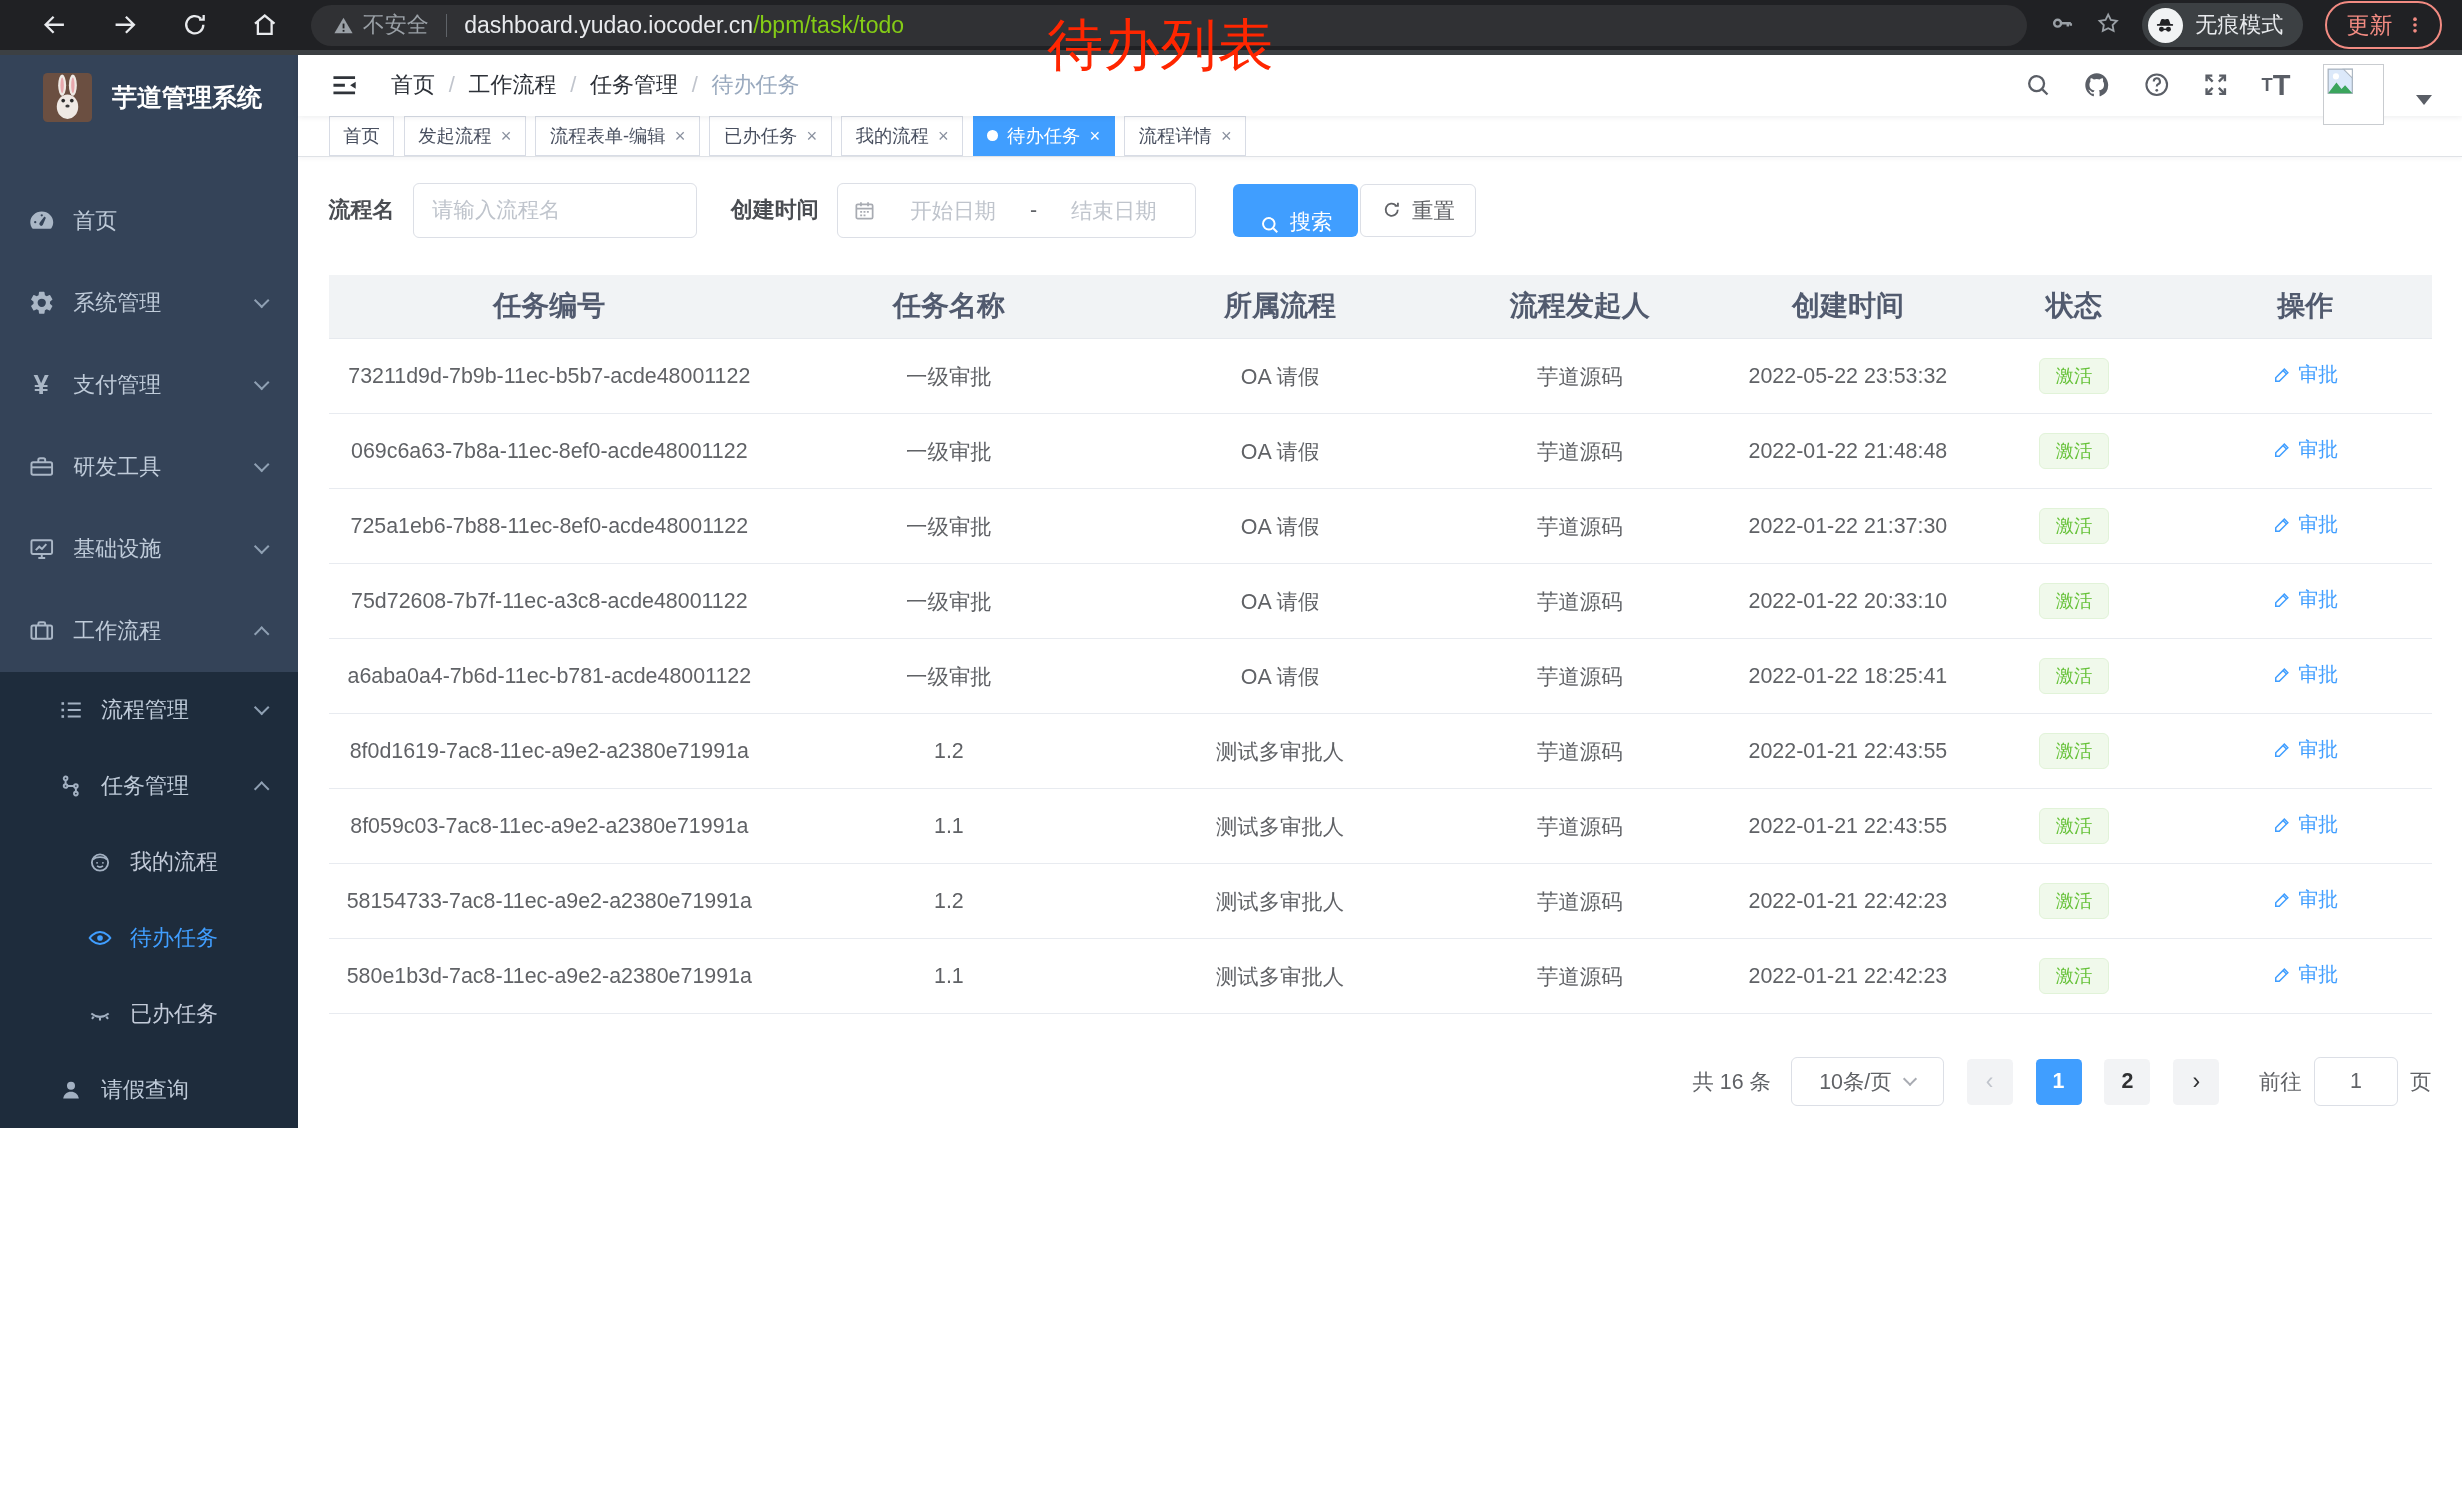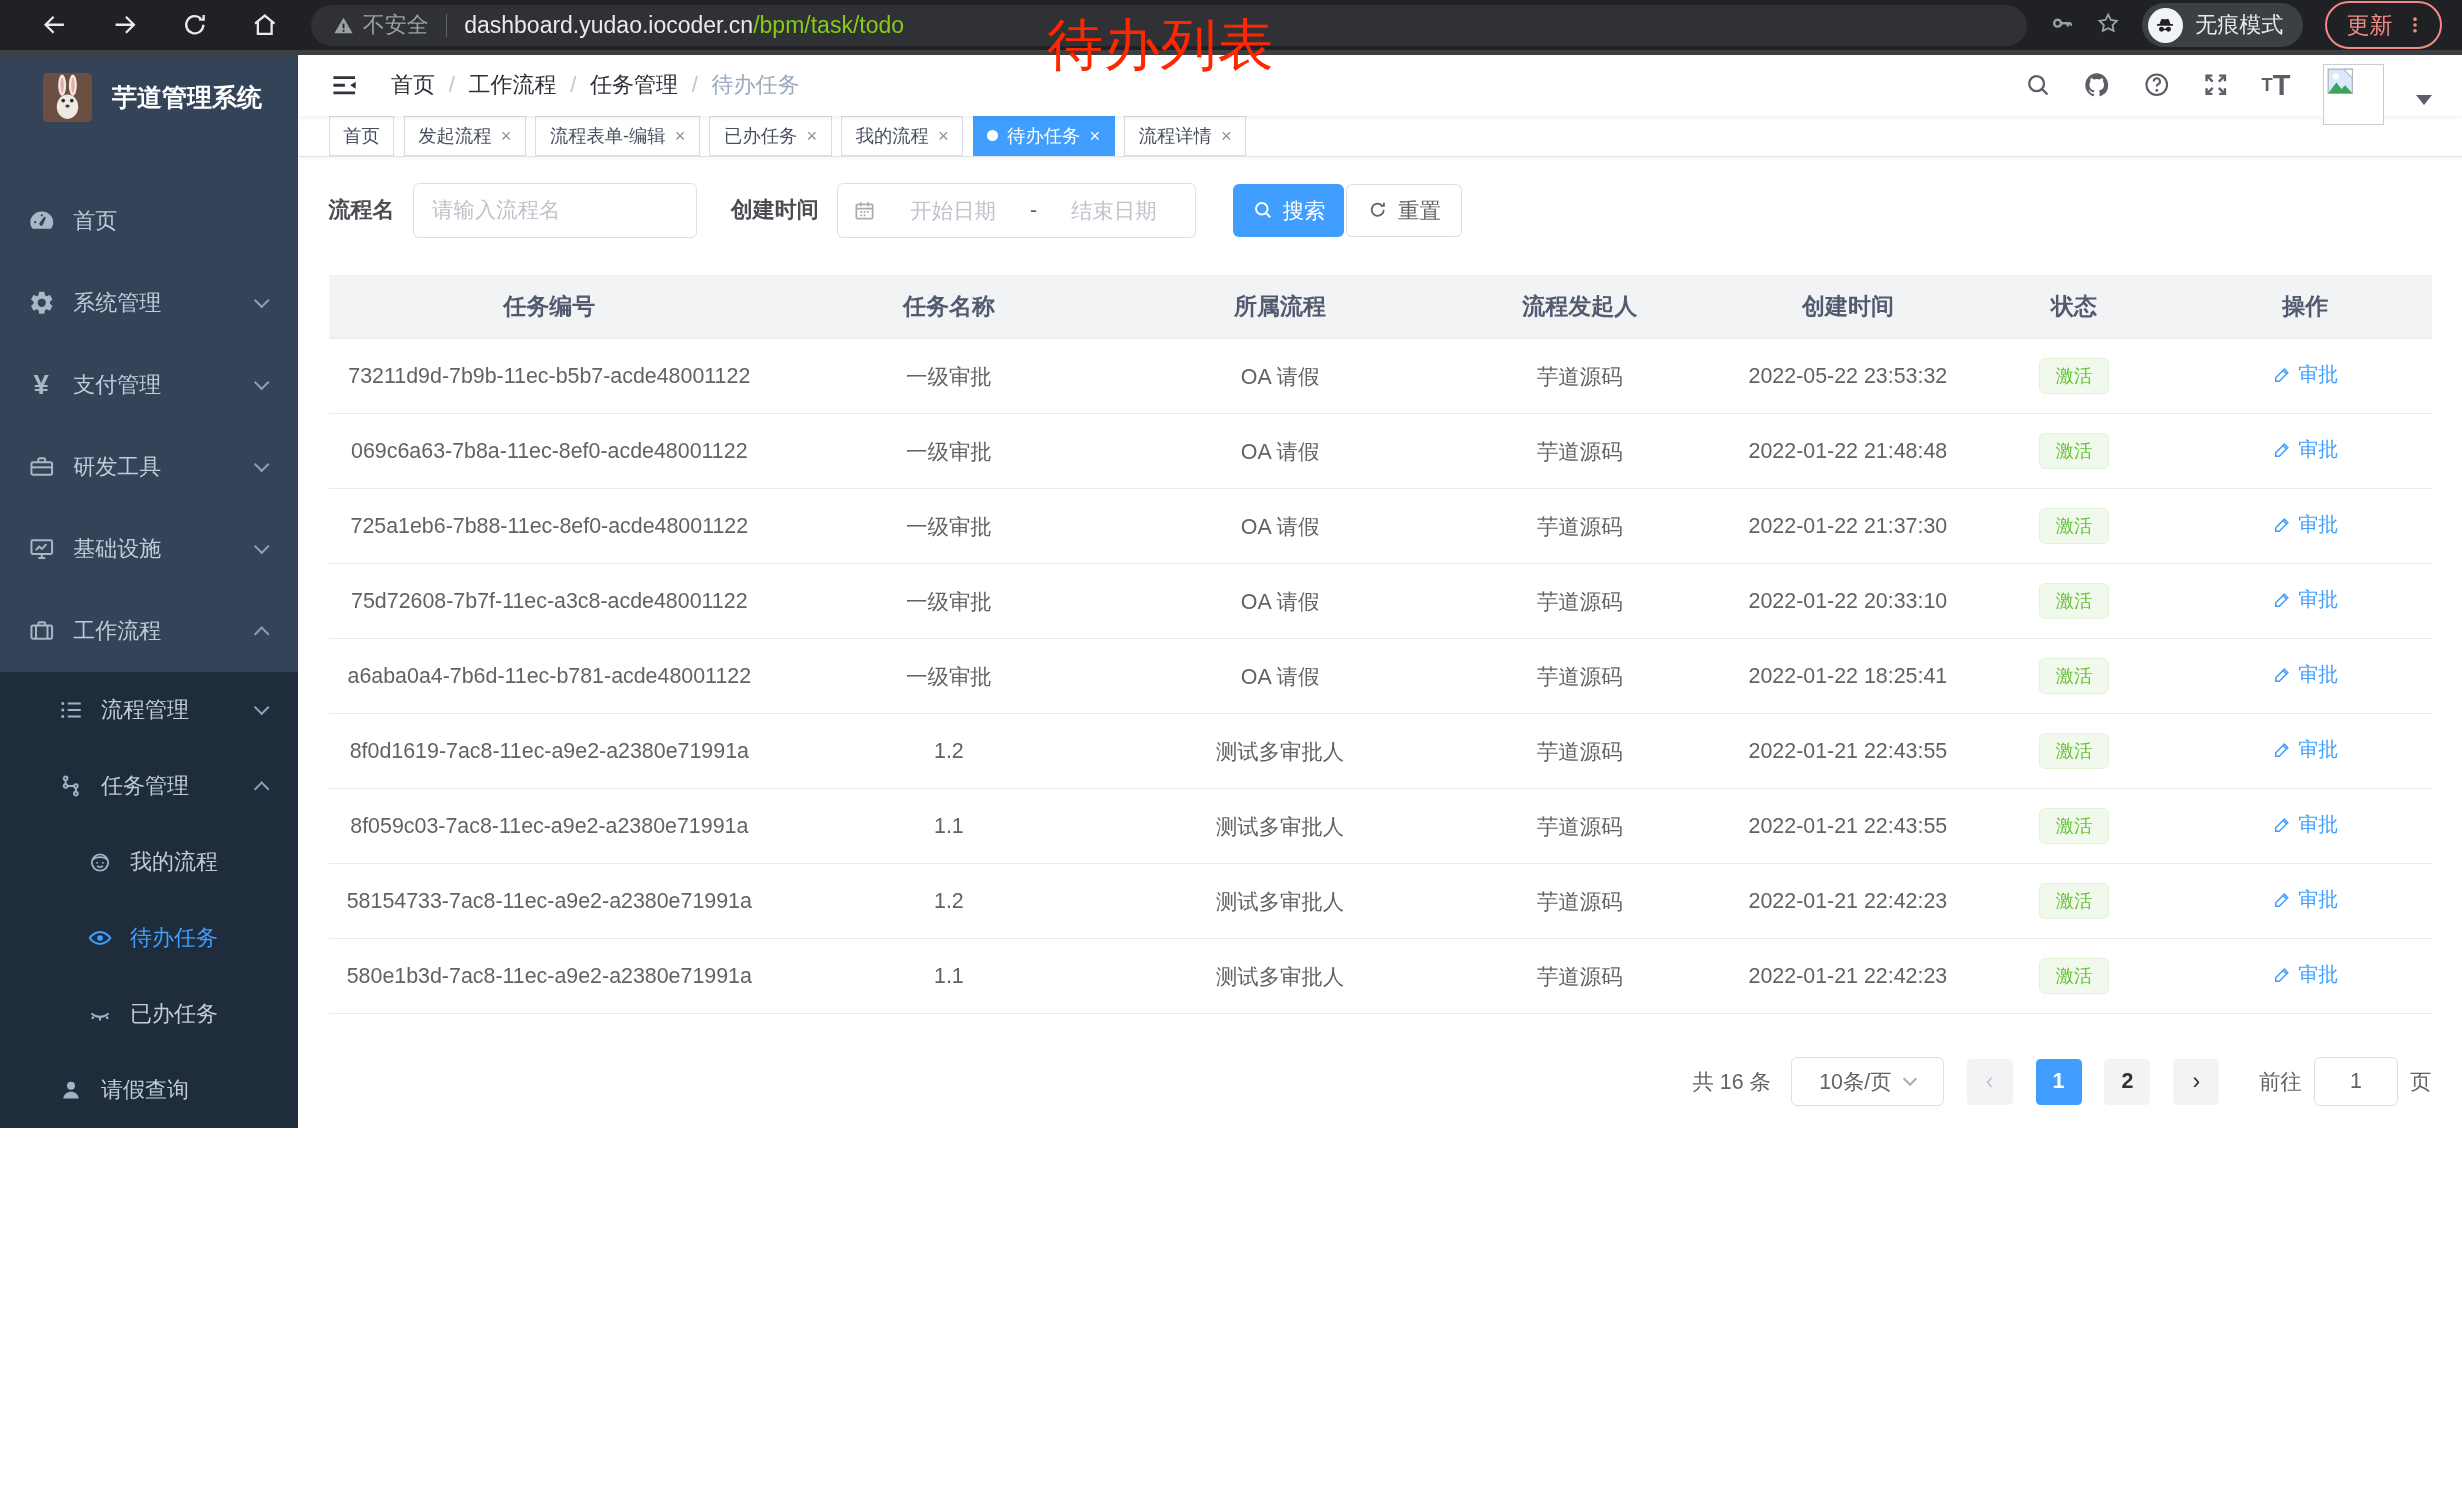--- a/index.html
+++ b/index.html
@@ -99,25 +99,25 @@
                 font-family:"Liberation Sans","DejaVu Sans",sans-serif; }
   .text-input::placeholder { color:#bfc4cc; }
   .date-range { width:359px; height:55px; border:1.5px solid #dcdfe6; border-radius:6.1px; display:flex;
                 align-items:center; padding:0 15.3px; gap:10.7px; cursor:text; }
   .date-range svg { width:23px; height:23px; color:#a8abb2; flex:0 0 auto; }
   .d-ph { font-size:21.4px; color:#bfc4cc; flex:1 1 auto; text-align:center; white-space:nowrap; }
   .d-sep { font-size:21.4px; color:#606266; }
   .btn { height:53px; border-radius:6.1px; display:flex; align-items:center; gap:9.2px; font-size:21.4px;
          cursor:pointer; border:1.5px solid transparent; }
   .btn svg { width:21.4px; height:21.4px; }
-  .btn-primary { background:#409EFF; color:#fff; padding:0 18px; margin-left:37px; }
+  .btn-primary { background:#409EFF; color:#fff; padding:0 25px; margin-left:37px;align-items:flex-end; }
   .btn-plain { background:#fff; color:#606266; border-color:#dcdfe6; padding:0 20px; margin-left:2px; }
 
   table.grid { width:100%; border-collapse:collapse; margin-top:37px; table-layout:fixed; }
-  .grid th { background:#f1f3f5; height:64px; font-size:23px; font-weight:700; color:#515a6e;
+  .grid th { background:#f1f3f5; height:64px; font-size:28px; font-weight:700; color:#515a6e;
              border-bottom:1.5px solid #e6e9ee; text-align:center; }
   .grid td { height:75px; font-size:21.4px; color:#606266; text-align:center; border-bottom:1.5px solid #e8ebf0;
              white-space:nowrap; overflow:hidden; }
   .tag-success { display:inline-block; background:#f0f9eb; border:1.5px solid #e1f3d8; color:#67c23a;
                  border-radius:6.1px; font-size:18.3px; padding:7.6px 15.3px; line-height:1; }
   .approve-link { color:#409EFF; font-size:20px; cursor:pointer; display:inline-flex; align-items:center;
                   gap:6.1px; text-decoration:none; }
   .approve-link svg { width:20px; height:20px; }
 
   

